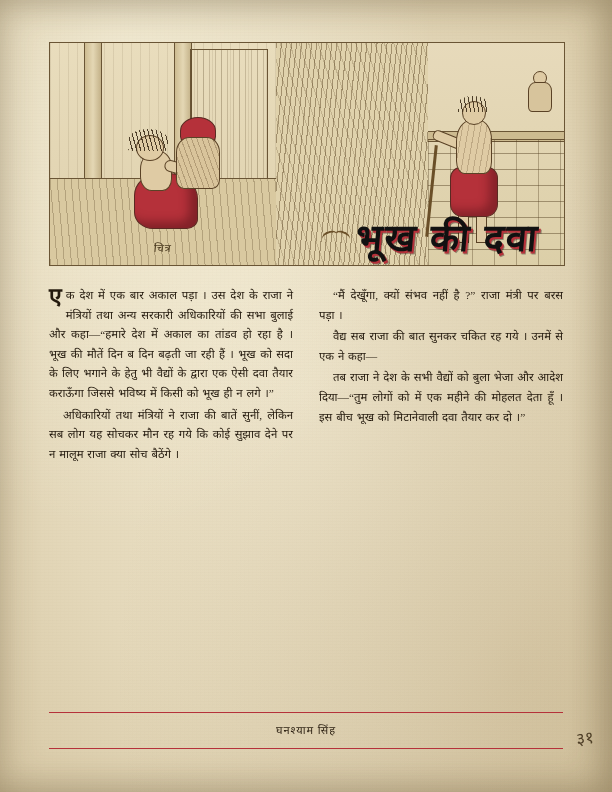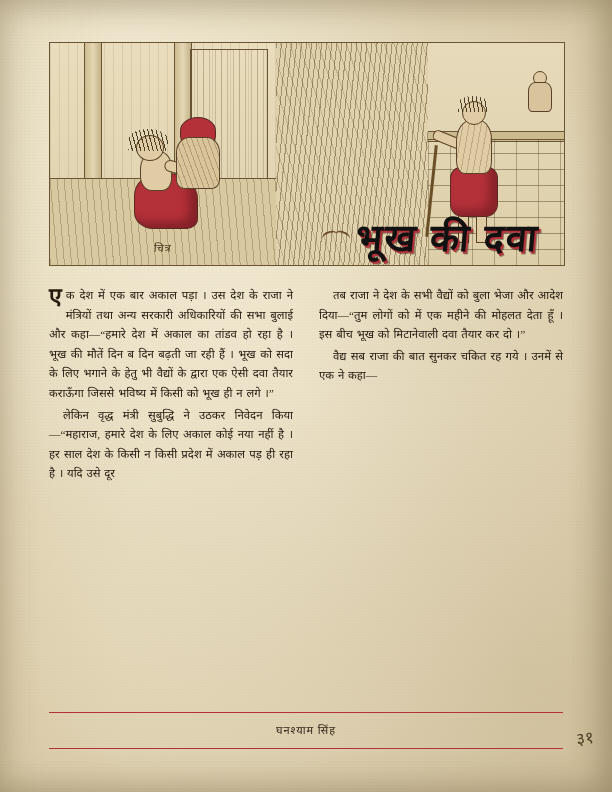--- a/index.html
+++ b/index.html
@@ -358,25 +358,26 @@
 
 <div class="title-block">
   <div class="title-text">भूख की दवा</div>
 </div>
 
 <div class="columns">
   <div class="col">
     <p class="first">
       <span class="dropcap">ए</span><span>क देश में एक बार अकाल पड़ा । उस देश के राजा ने मंत्रियों तथा अन्य सरकारी अधिकारियों की सभा बुलाई और कहा—“हमारे देश में अकाल का तांडव हो रहा है । भूख की मौतें दिन ब दिन बढ़ती जा रही हैं । भूख को सदा के लिए भगाने के हेतु भी वैद्यों के द्वारा एक ऐसी दवा तैयार कराऊँगा जिससे भविष्य में किसी को भूख ही न लगे ।”</span>
     </p>
-    <p>लेकिन वृद्ध मंत्री सुबुद्धि ने उठकर निवेदन किया—“महाराज, हमारे देश के लिए अकाल कोई नया नहीं है । हर साल देश के किसी न किसी प्रदेश में अकाल पड़ ही रहा है । यदि उसे दूर</p>
+    <p>अधिकारियों तथा मंत्रियों ने राजा की बातें सुनीं, लेकिन सब लोग यह सोचकर मौन रह गये कि कोई सुझाव देने पर न मालूम राजा क्या सोच बैठेंगे ।</p>
   </div>
   <div class="col">
+    <p>“मैं देखूँगा, क्यों संभव नहीं है ?” राजा मंत्री पर बरस पड़ा ।</p>
+    <p>वैद्य सब राजा की बात सुनकर चकित रह गये । उनमें से एक ने कहा—</p>
     <p>तब राजा ने देश के सभी वैद्यों को बुला भेजा और आदेश दिया—“तुम लोगों को में एक महीने की मोहलत देता हूँ । इस बीच भूख को मिटानेवाली दवा तैयार कर दो ।”</p>
-    <p>वैद्य सब राजा की बात सुनकर चकित रह गये । उनमें से एक ने कहा—</p>
   </div>
 </div>
 
 <div class="rule top"></div>
 <div class="byline">घनश्याम सिंह</div>
 <div class="rule bottom"></div>
 <div class="page-number">३१</div>
 
 <div class="edge-shadow"></div>
 

